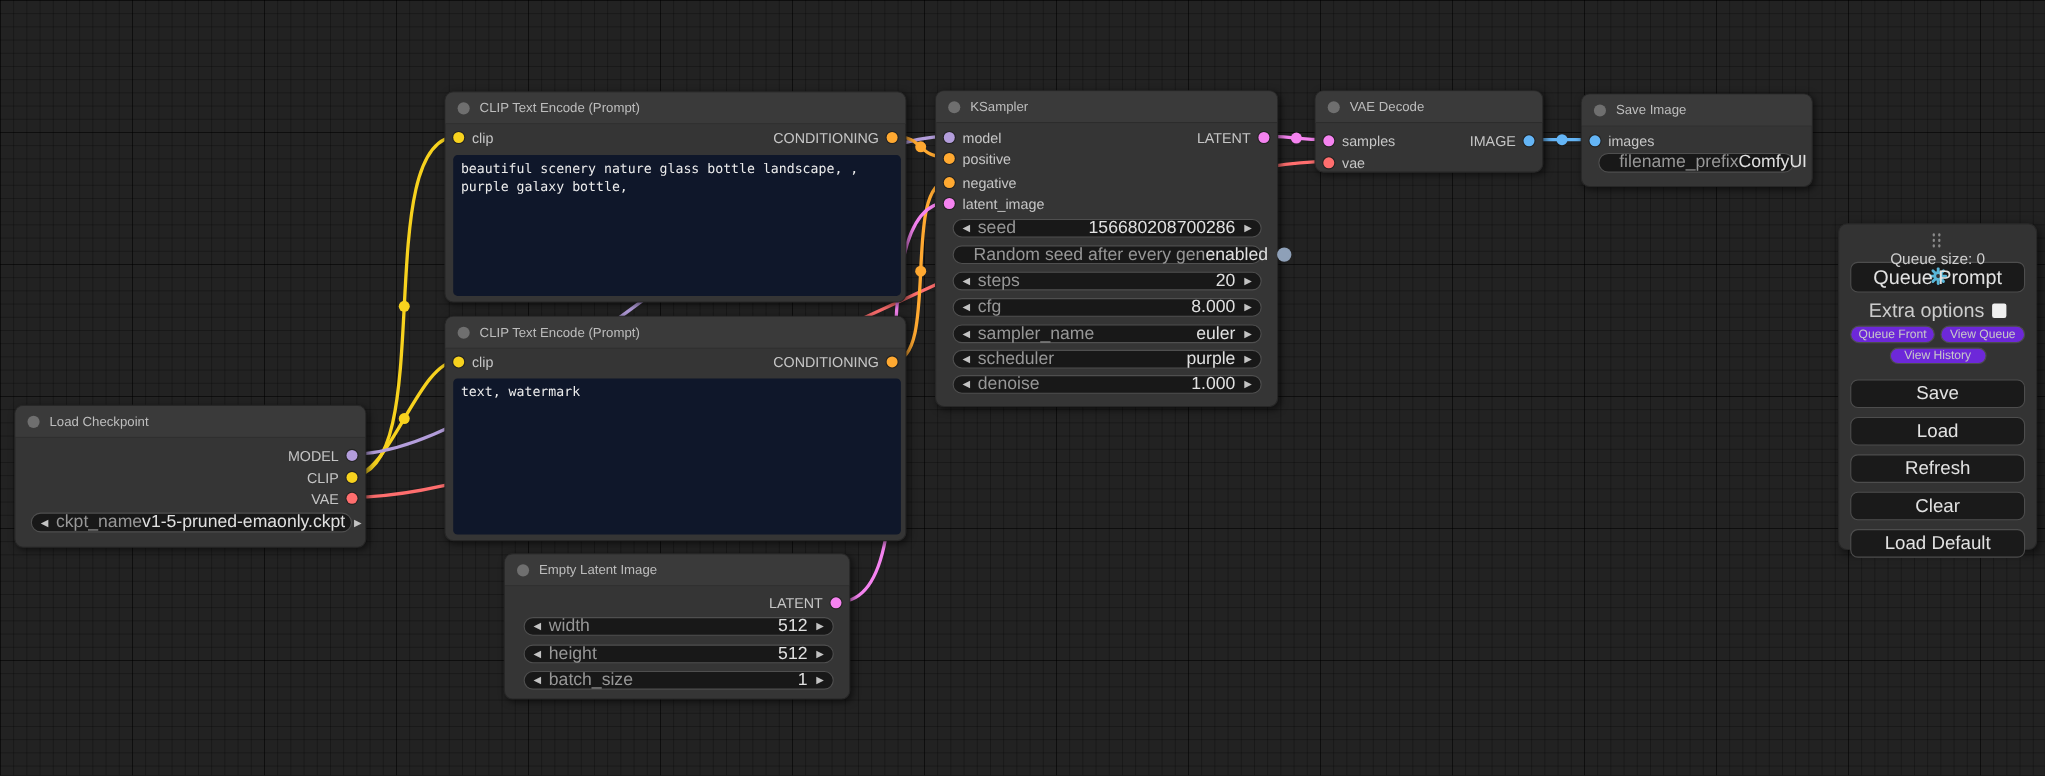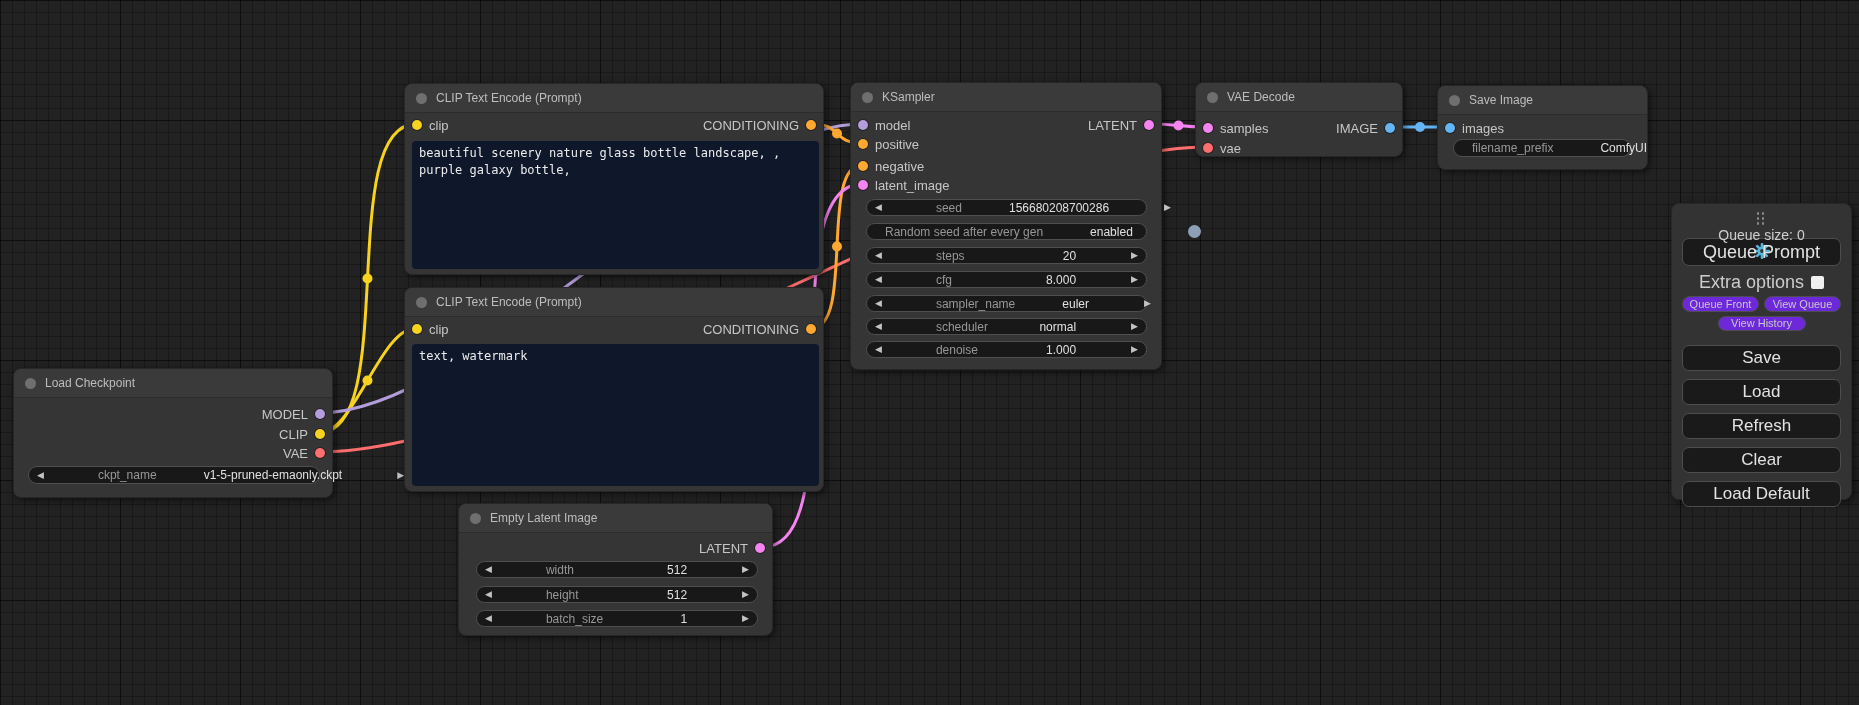--- a/index.html
+++ b/index.html
@@ -26,21 +26,21 @@
   }
   .tdot{width:11px;height:11px;border-radius:50%;background:#6f6f6f;flex:none;}
   .ttext{color:#bdbdbd;font-size:12px;white-space:nowrap;}
   .port{position:absolute;height:14px;display:flex;align-items:center;gap:7px;font-size:13px;color:#c6c6c6;}
   .port.in{left:7px;}
   .port.out{right:7px;}
   .pdot{width:10px;height:10px;border-radius:50%;flex:none;box-shadow:0 0 0 1px rgba(0,0,0,.35);}
   .plabel{white-space:nowrap;}
   .widget{
     position:absolute;background:#181818;border:1px solid #4f4f4f;border-radius:10px;
-    display:flex;align-items:center;box-sizing:border-box;font-size:12px;padding:0 8px;gap:47px;
+    display:flex;align-items:center;box-sizing:border-box;font-size:16px;padding:0 8px;
   }
   .arrow-l,.arrow-r{color:#c3c3c3;font-size:9px;line-height:1;flex:none;}
   .arrow-l::before{content:"\25C0";}
   .arrow-r::before{content:"\25B6";}
   .wlabel{margin-left:7px;color:#979797;white-space:nowrap;}
   .wlabel.pad{margin-left:10px;}
   .wvalue{margin-left:auto;margin-right:8px;color:#e0e0e0;white-space:nowrap;}
   .toggle-dot{width:13px;height:13px;border-radius:50%;flex:none;margin-right:-2px;}
   .prompt-text{
     position:absolute;background:#0f172a;border-radius:4px;padding:4px 7px;box-sizing:border-box;
@@ -235,21 +235,21 @@
     </div>
     <div class="widget" style="left:15px;top:212px;width:281px;height:17px;">
       <span class="arrow-l"></span>
       <span class="wlabel">sampler_name</span>
       <span class="wvalue">euler</span>
       <span class="arrow-r"></span>
     </div>
     <div class="widget" style="left:15px;top:235px;width:281px;height:17px;">
       <span class="arrow-l"></span>
       <span class="wlabel">scheduler</span>
-      <span class="wvalue">normal</span>
+      <span class="wvalue">purple</span>
       <span class="arrow-r"></span>
     </div>
     <div class="widget" style="left:15px;top:258px;width:281px;height:17px;">
       <span class="arrow-l"></span>
       <span class="wlabel">denoise</span>
       <span class="wvalue">1.000</span>
       <span class="arrow-r"></span>
     </div>
   </div>
 

